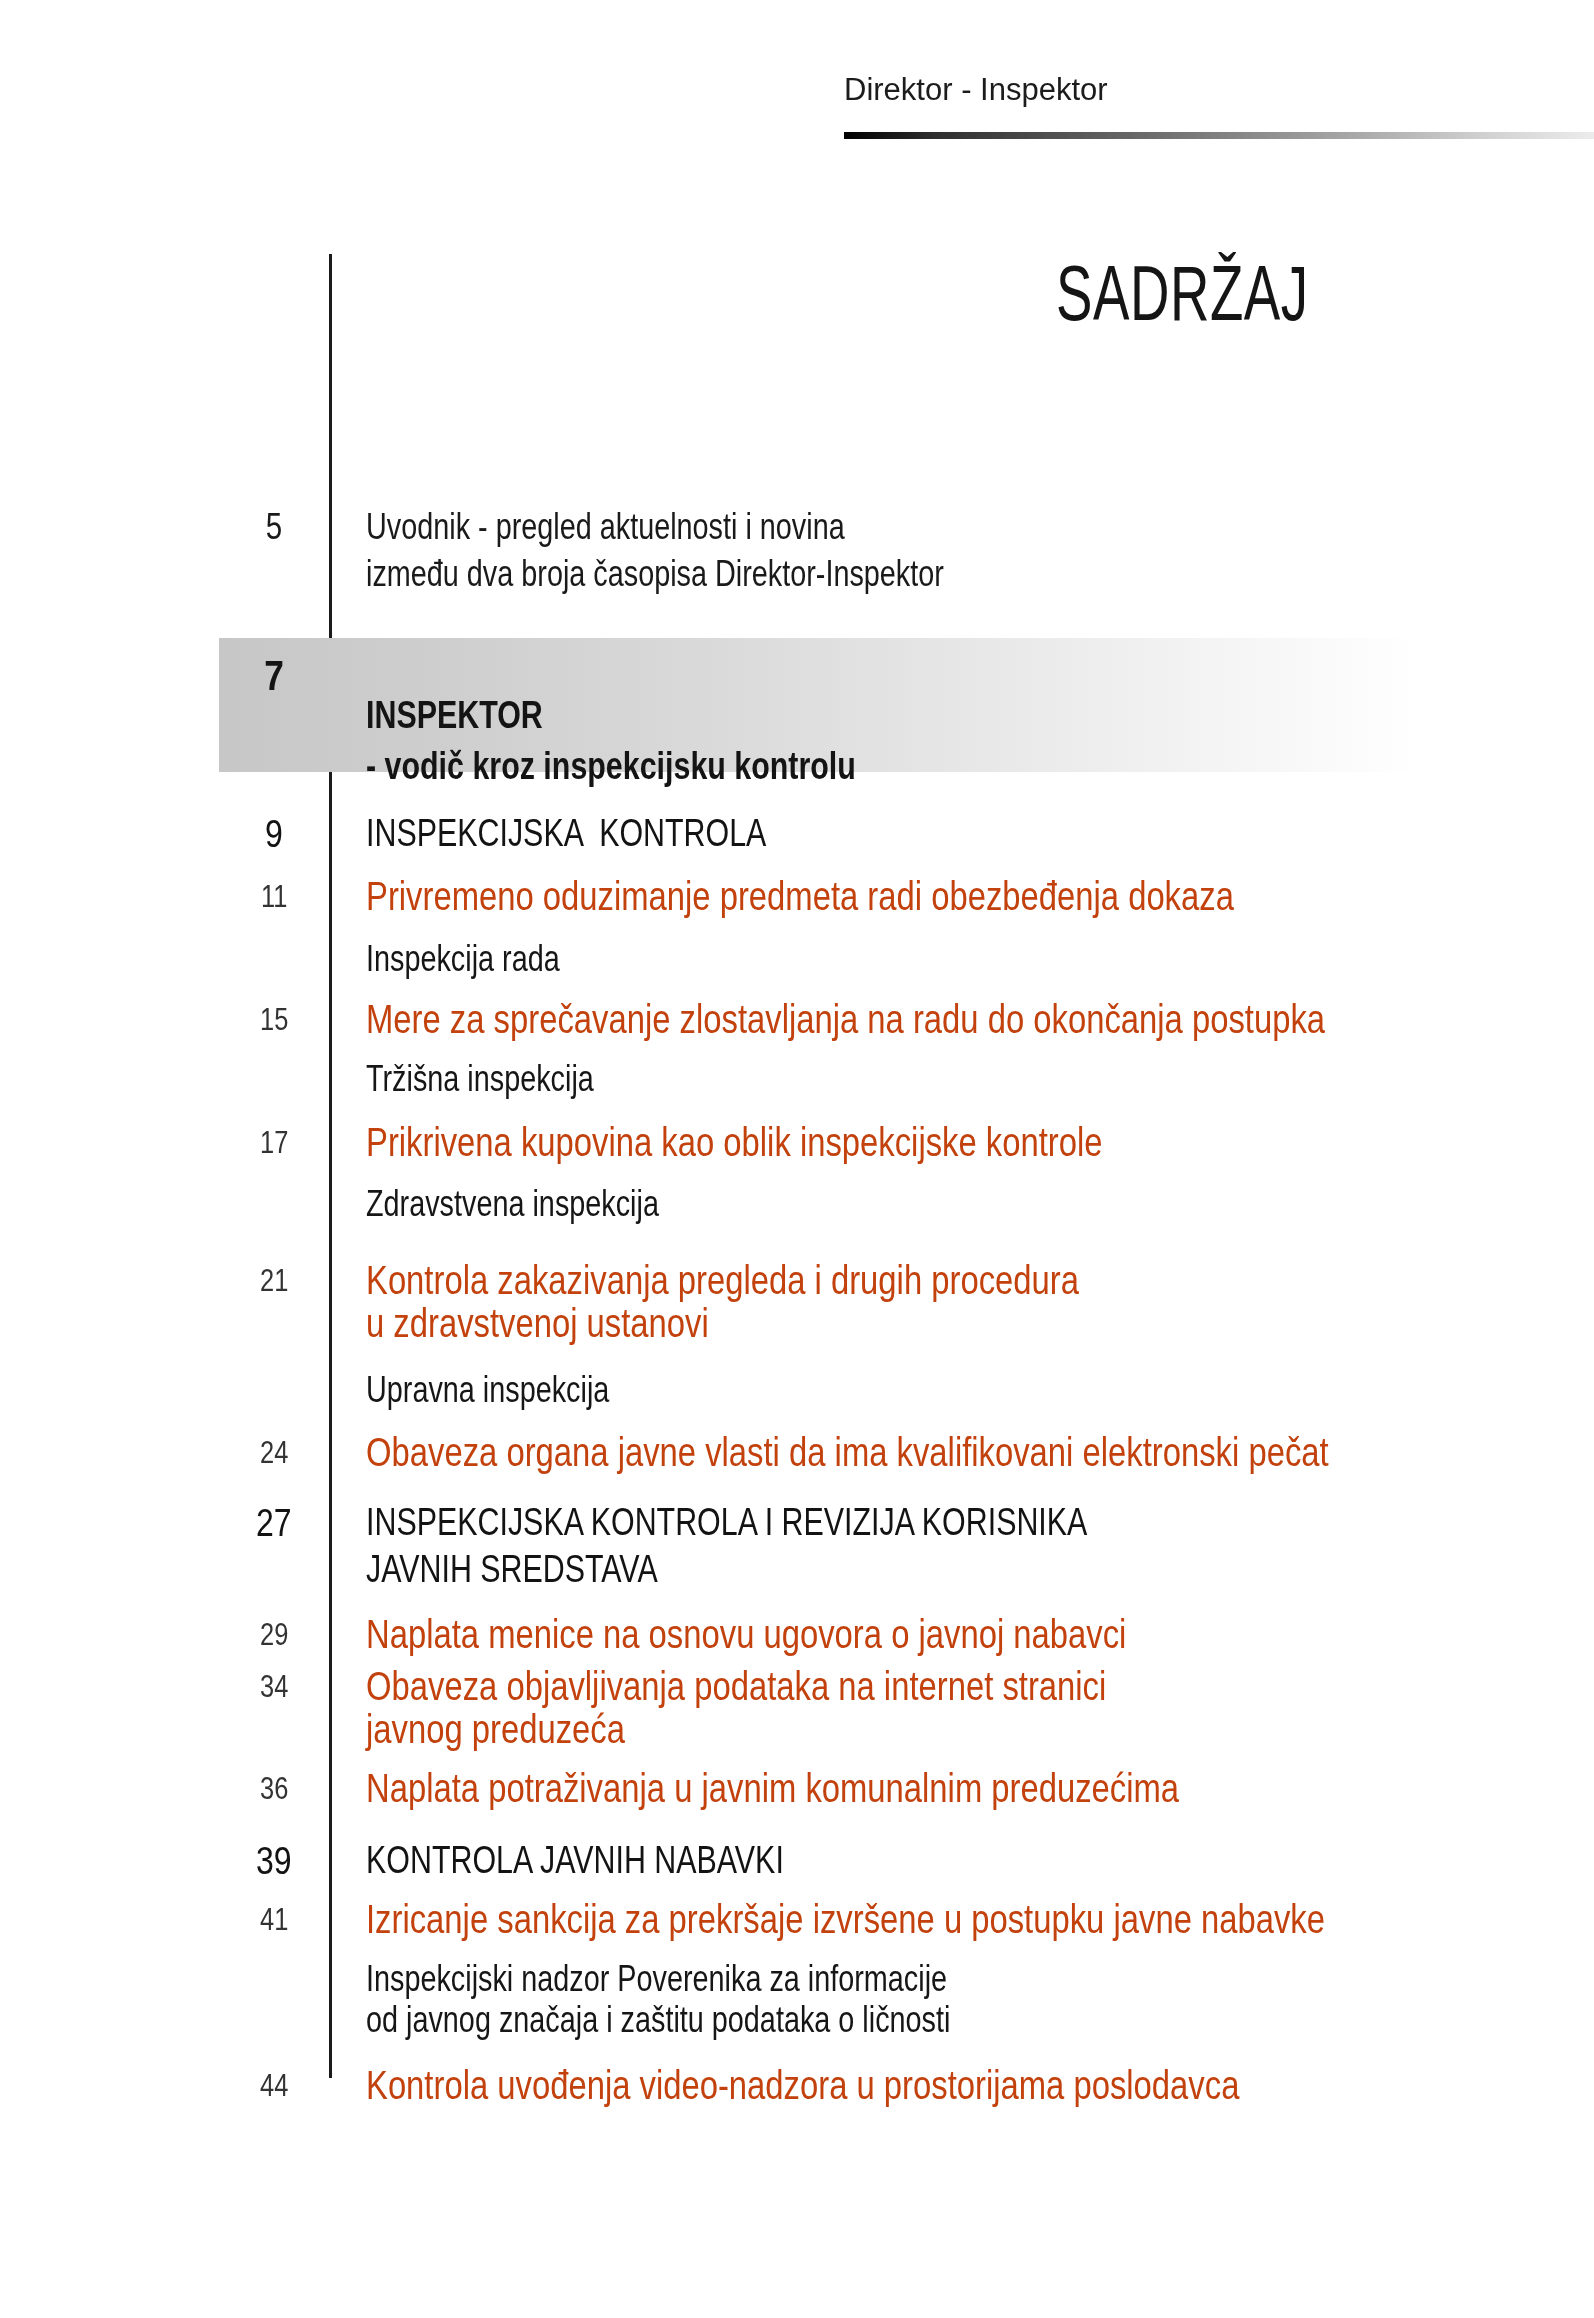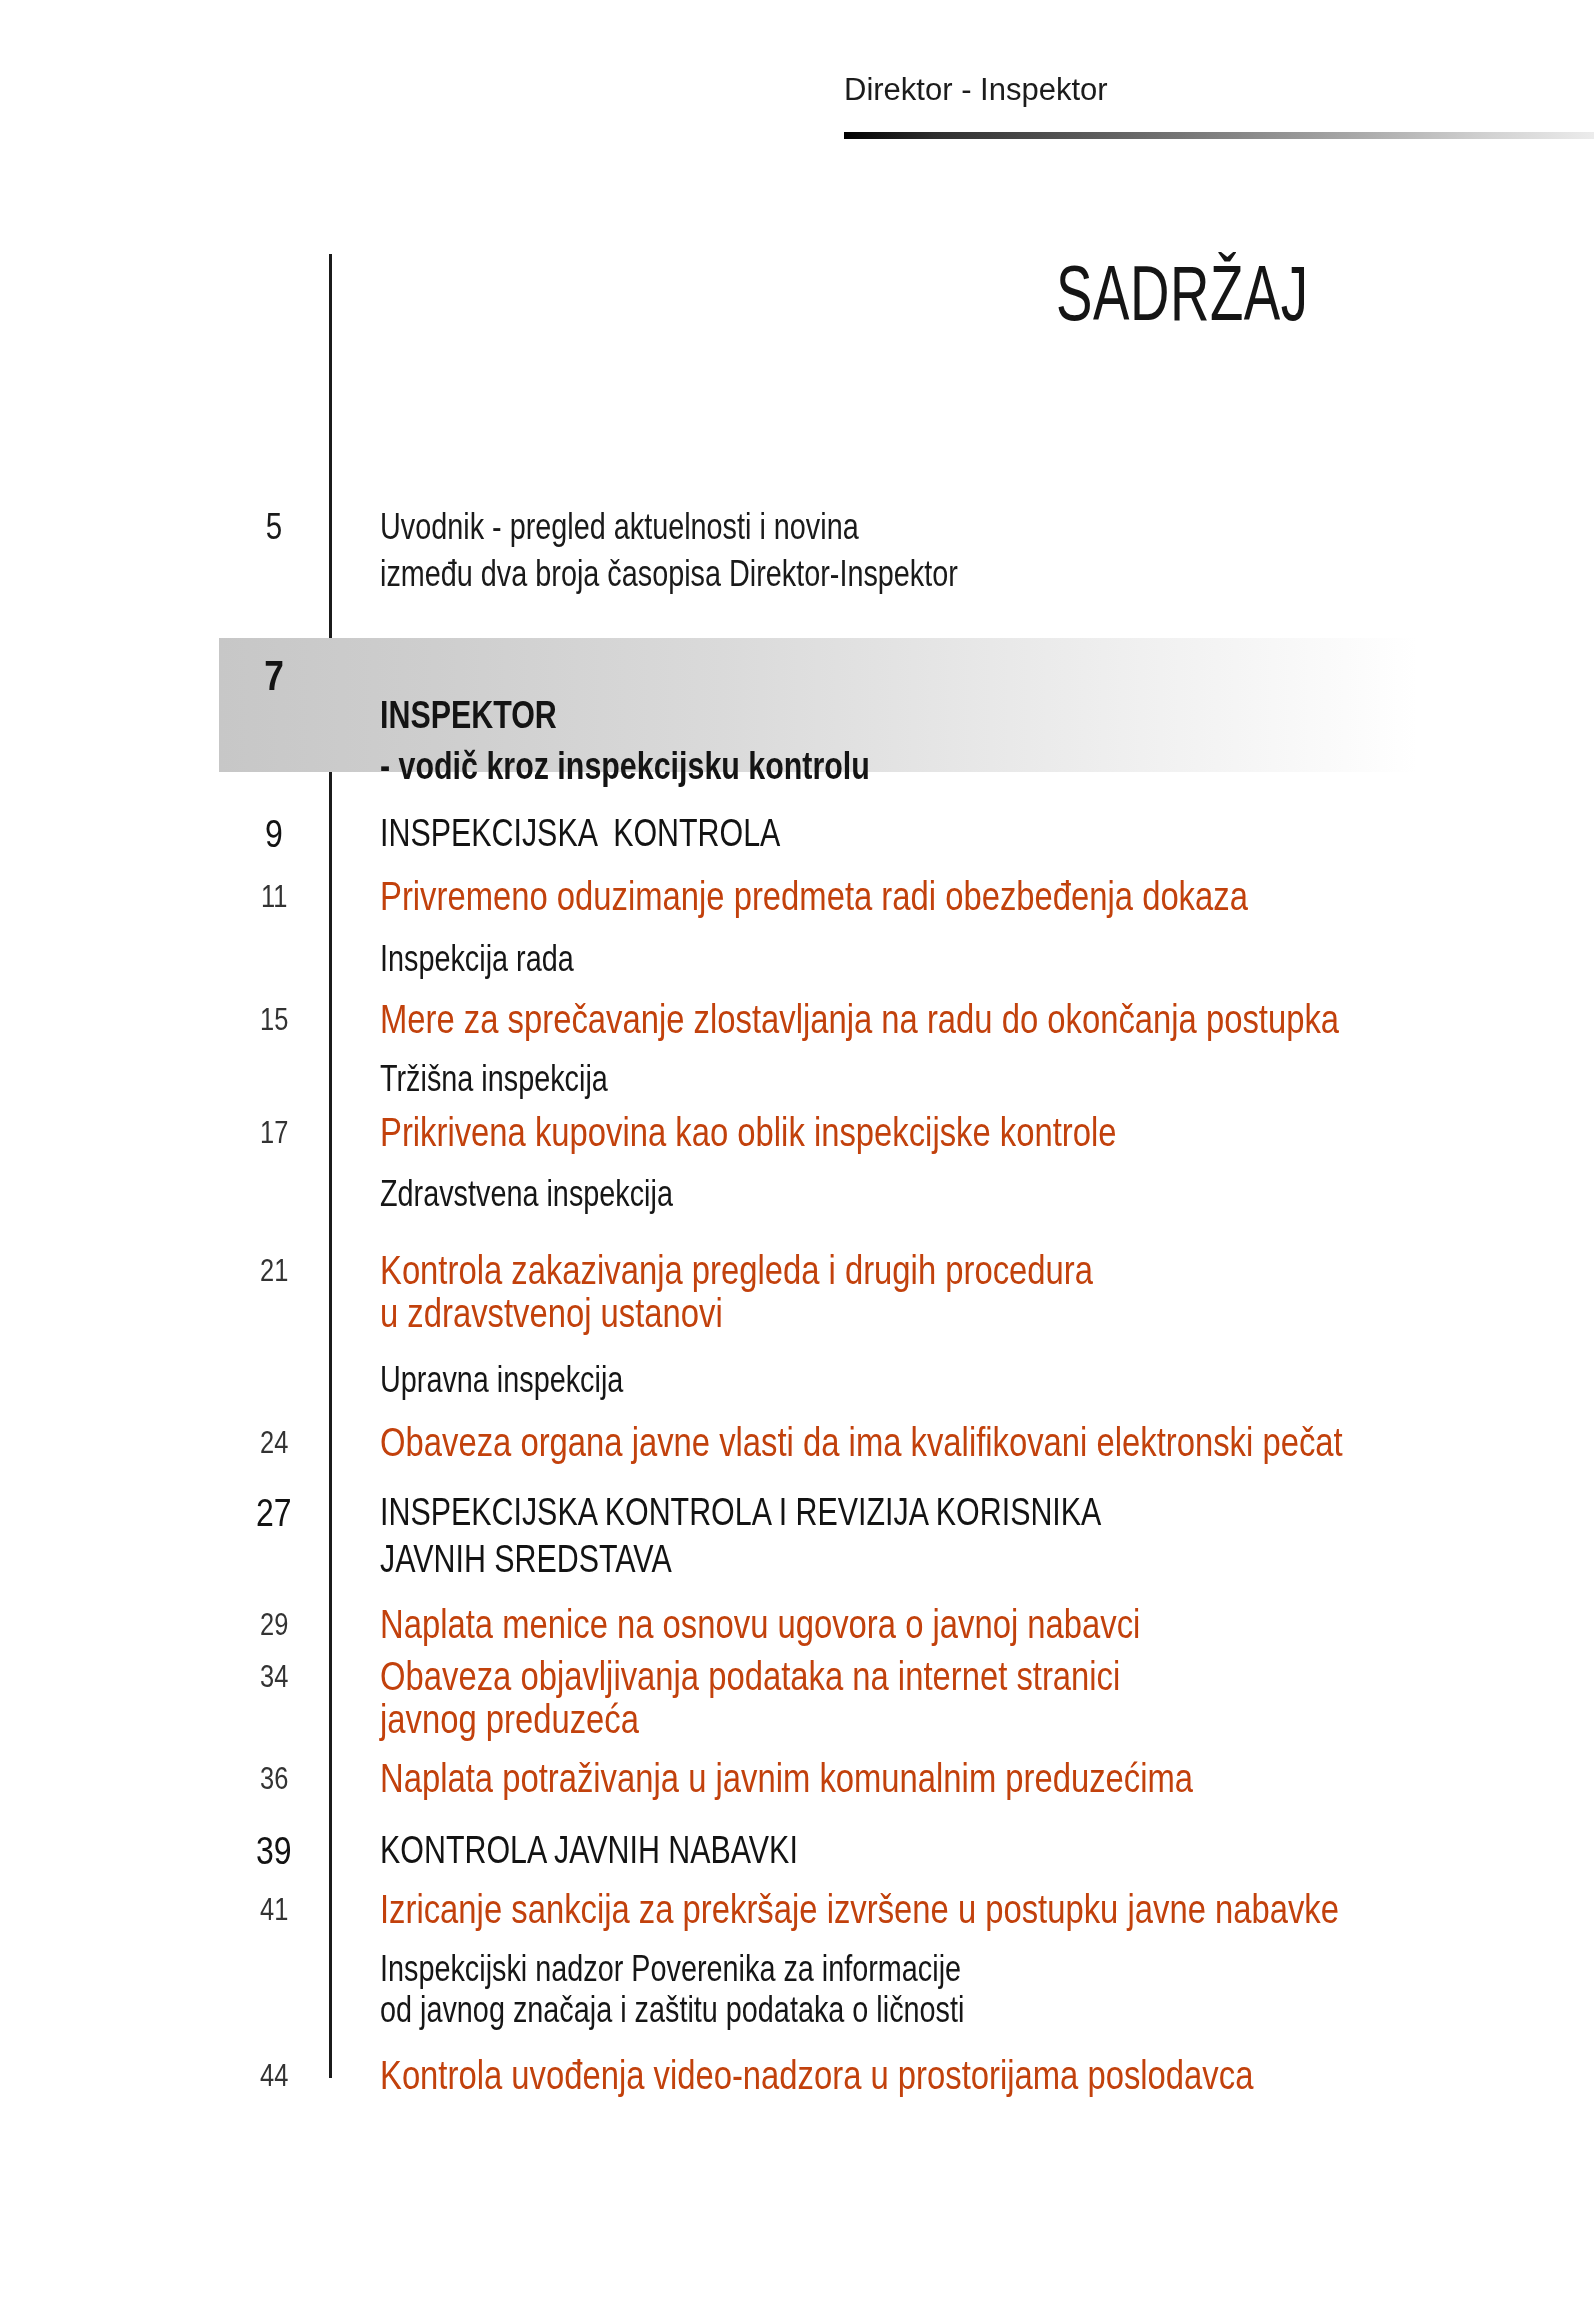--- a/index.html
+++ b/index.html
@@ -73,21 +73,21 @@
     white-space: pre;
   }
   .toc-title .cond { transform: scaleX(0.70); }
 
   .row {
     display: grid;
     grid-template-columns: 110px 1fr;
     align-items: start;
   }
   .row .num { text-align: center; }
-  .row .txt { padding-left: 51px; }
+  .row .txt { padding-left: 37px; }
 
   
   .r-intro .txt { font-size: 36px; line-height: 47px; color: #1a1a1a; }
   .r-intro .num { font-size: 36px; line-height: 47px; color: #1a1a1a; }
 
   .r-band {
     box-sizing: border-box;
     height: 134px;
     padding-top: 11.5px;
     background: linear-gradient(90deg, #c7c7c7 0%, #cecece 18%, #dadada 42%, #e9e9e9 66%, #f7f7f7 88%, #ffffff 100%);
@@ -148,21 +148,21 @@
     <div class="row r-item" style="margin-top:19.6px">
       <div class="num"><span class="cond-c">15</span></div>
       <div class="txt"><span class="cond">Mere za sprečavanje zlostavljanja na radu do okončanja postupka</span></div>
     </div>
 
     <div class="row r-sub" style="margin-top:17px">
       <div class="num"></div>
       <div class="txt"><span class="cond">Tržišna inspekcija</span></div>
     </div>
 
-    <div class="row r-item" style="margin-top:12px">
+    <div class="row r-item" style="margin-top:22px">
       <div class="num"><span class="cond-c">17</span></div>
       <div class="txt"><span class="cond">Prikrivena kupovina kao oblik inspekcijske kontrole</span></div>
     </div>
 
     <div class="row r-sub" style="margin-top:19px">
       <div class="num"></div>
       <div class="txt"><span class="cond">Zdravstvena inspekcija</span></div>
     </div>
 
     <div class="row r-item" style="margin-top:35px">

